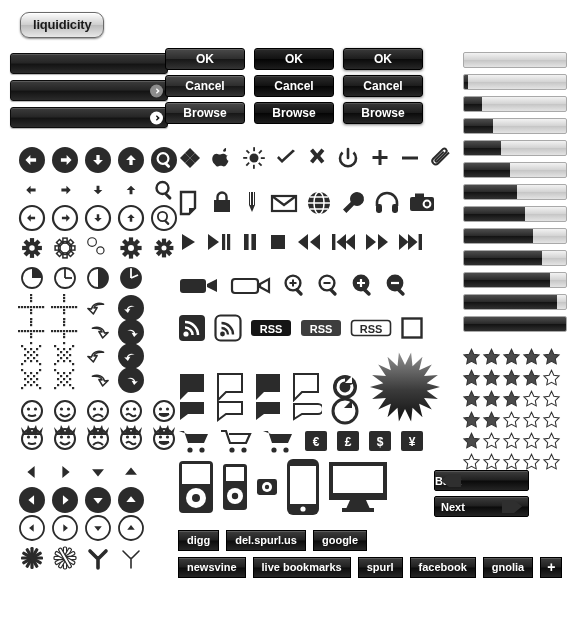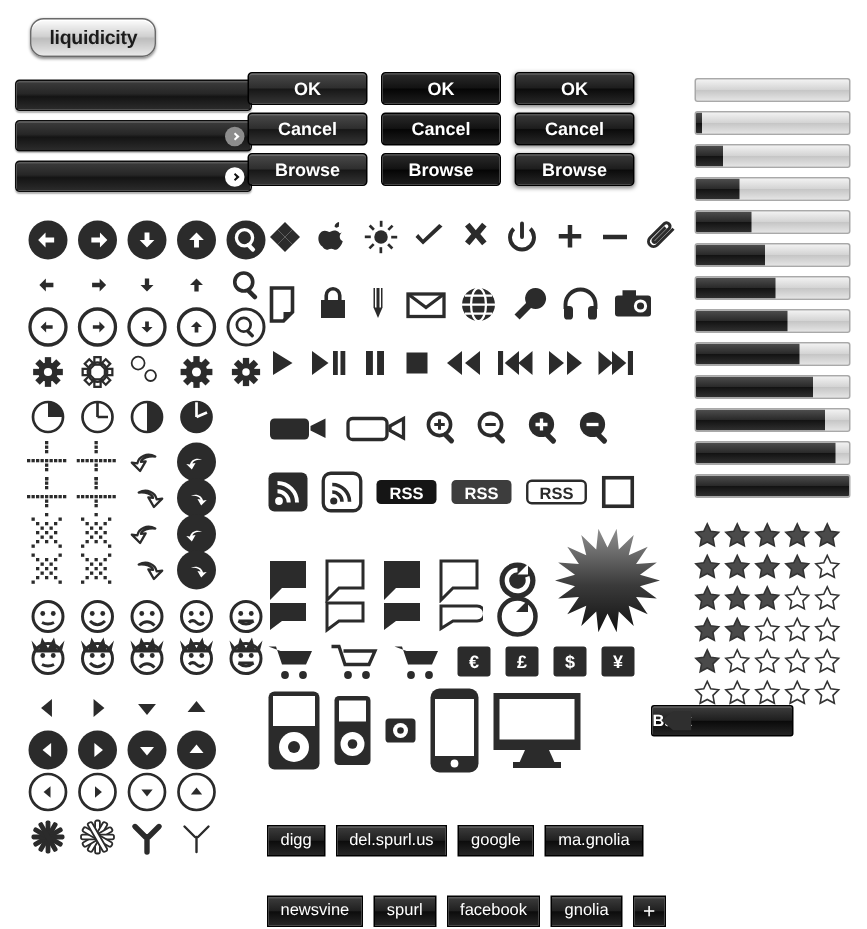--- a/index.html
+++ b/index.html
@@ -62,23 +62,23 @@
     box-shadow:inset 0 1px 0 rgba(255,255,255,.15);}
   .navbtn.back{justify-content:flex-start;padding-right:6px;}
   .navbtn.next{justify-content:flex-start;padding-left:6px;}
   .navbtn .chev{position:absolute;top:0;bottom:0;width:26px;display:flex;align-items:center;justify-content:center;}
   .navbtn.back .chev{left:2px;}
   .navbtn.next .chev{right:2px;}
 
   
   .social{position:absolute;left:178px;top:530px;width:350px;}
   .srow{display:flex;gap:7px;margin-bottom:6px;}
-  .chip{height:19px;line-height:19px;padding:0 8px;border-radius:0;color:#fff;font-size:11px;font-weight:normal;
+  .chip{height:19px;line-height:19px;padding:0 8px;border-radius:0;color:#fff;font-size:11px;font-weight:bold;
     background:linear-gradient(#3d3d3d,#202020 48%,#0c0c0c 52%,#262626);border:1px solid #000;
-    box-shadow:inset 0 1px 0 rgba(255,255,255,.16);white-space:nowrap;margin-top:20px;}
+    box-shadow:inset 0 1px 0 rgba(255,255,255,.16);white-space:nowrap;}
   .chip.plus{padding:0 6px;font-size:14px;display:flex;align-items:center;justify-content:center;}
 </style>
 </head>
 <body>
 
 <div class="page">
 
   <div class="brand">liquidicity</div>
 
   <div class="bars">
@@ -1336,31 +1336,39 @@
 
   <div class="navbtns">
     <div class="navbtn back">
       <span class="chev">
         <svg width="22" height="13" viewBox="0 0 22 13">
             <path d="M22 0H10L2 6.5 10 13h12z" fill="#2f2f2f"></path>
           </svg>
       </span>
       <span>Back</span>
     </div>
+    <div class="navbtn next">
+      <span class="chev">
+        <svg width="22" height="13" viewBox="0 0 22 13">
+            <path d="M0 0h12l8 6.5L12 13H0z" fill="#2f2f2f"></path>
+          </svg>
+      </span>
+      <span>Next</span>
+    </div>
   </div>
 
   <div class="social">
     <div class="srow" id="social-row-1">
         <div class="chip">digg</div>
         <div class="chip">del.spurl.us</div>
         <div class="chip">google</div>
-        <div class="chip">ma.gnolia</div>
       </div>
     <div class="srow" id="social-row-2">
         <div class="chip">newsvine</div>
+        <div class="chip">live bookmarks</div>
         <div class="chip">spurl</div>
         <div class="chip">facebook</div>
         <div class="chip">gnolia</div>
         <div class="chip plus">+</div>
       </div>
   </div>
 
 </div>
 
 </body></html>

